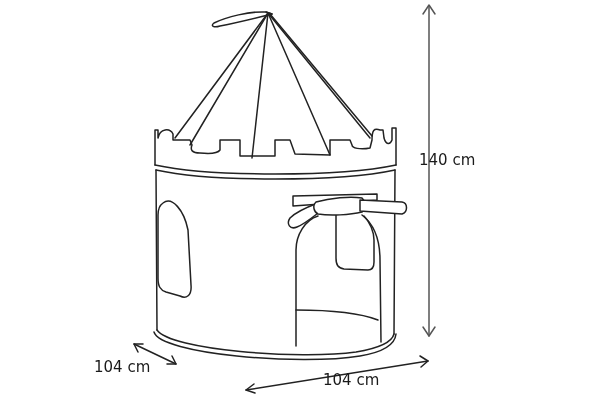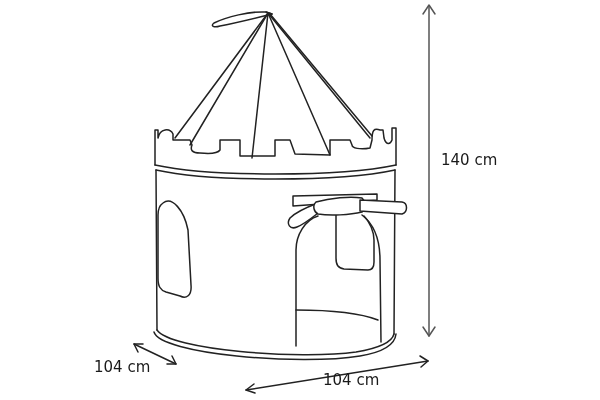--- a/index.html
+++ b/index.html
@@ -5,21 +5,21 @@
     html, body { margin: 0; padding: 0; background: #ffffff; }
     body { width: 600px; height: 400px; overflow: hidden; position: relative; }
     .canvas { position: absolute; left: 0; top: 0; width: 600px; height: 400px; }
     .label {
       position: absolute;
       font-family: "DejaVu Sans", "Liberation Sans", sans-serif;
       font-size: 15px;
       color: #1a1a1a;
       white-space: nowrap;
     }
-    .lbl-height { left: 441px; top: 151px; }
+    .lbl-height { left: 419px; top: 151px; }
     .lbl-depth  { left: 94px;  top: 358px; }
     .lbl-width  { left: 323px; top: 371px; }
     svg .ink { fill: none; stroke: #222; stroke-width: 1.5; stroke-linejoin: round; stroke-linecap: round; }
     svg .fillw { fill: #fff; stroke: #222; stroke-width: 1.5; stroke-linejoin: round; }
     svg .dim { fill: none; stroke: #555; stroke-width: 1.5; stroke-linecap: round; stroke-linejoin: round; }
     svg .dimdark { fill: none; stroke: #222; stroke-width: 1.5; stroke-linecap: round; stroke-linejoin: round; }
   </style>
 </head>
 <body>
 

